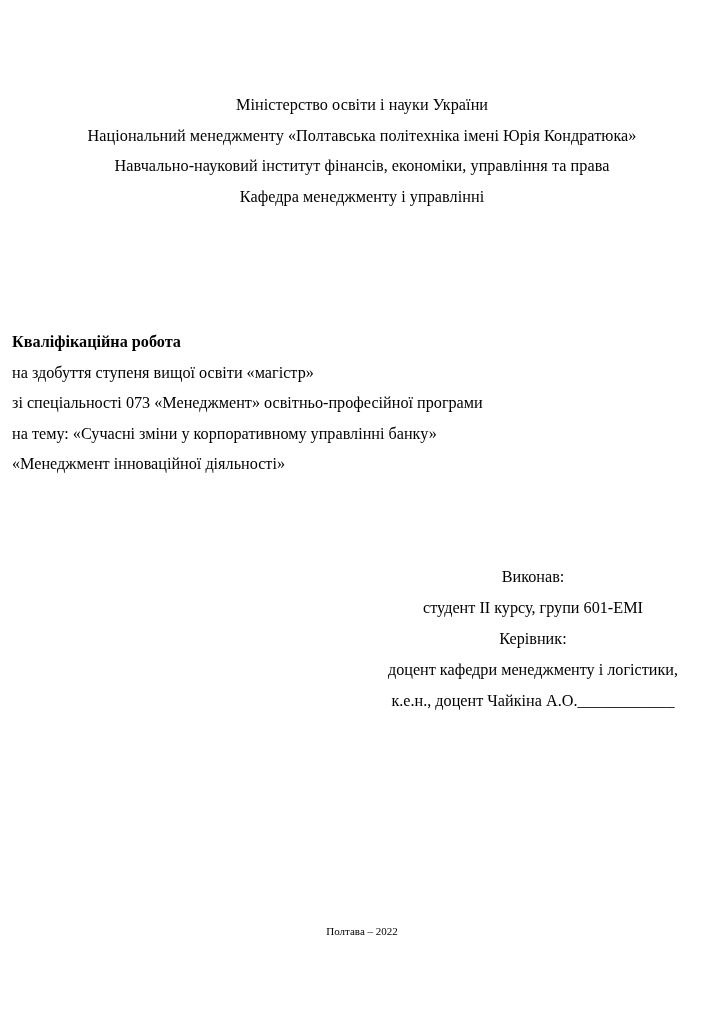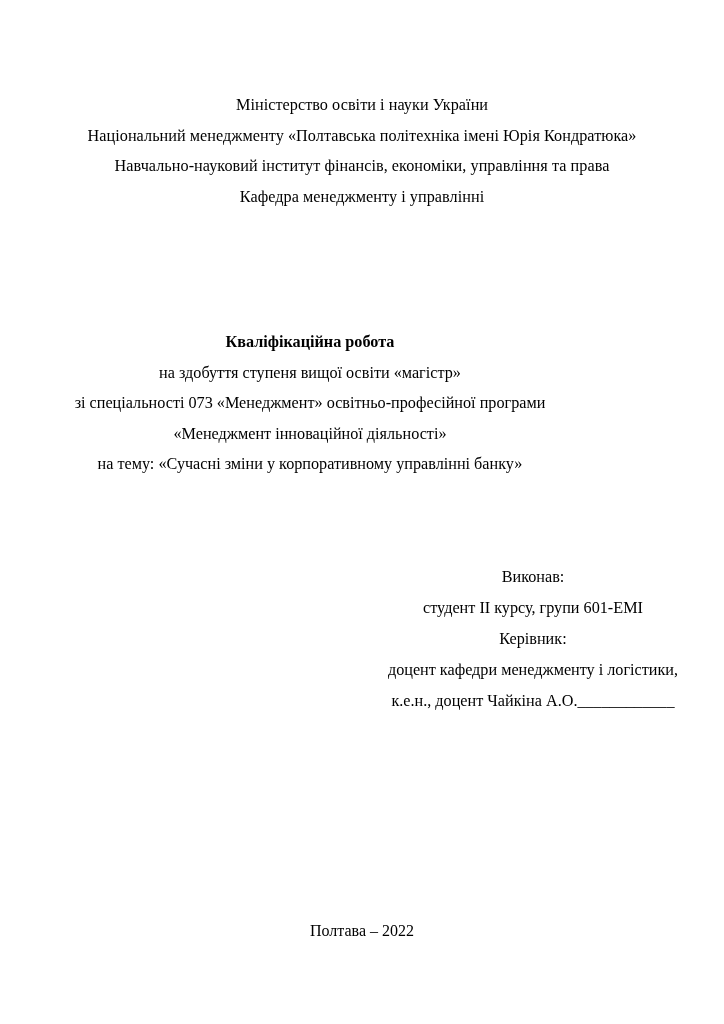--- a/index.html
+++ b/index.html
@@ -34,24 +34,23 @@
   .header-line {
     font-size: 16.2px;
     line-height: 30.5px;
     letter-spacing: 0.05px;
     white-space: nowrap;
   }
 
   
   .title-block {
     position: absolute;
-    left: 0;
+    left: 12px;
     top: 327px;
     width: 620px;
-    text-align: center;
   }
   .title-line {
     font-size: 16.2px;
     line-height: 30.5px;
     white-space: nowrap;
   }
   .title-line.bold {
     font-weight: bold;
   }
 
@@ -76,43 +75,43 @@
 
   
   .footer-block {
     position: absolute;
     left: 0;
     top: 918px;
     width: 724px;
     text-align: center;
   }
   .footer-line {
-    font-size: 16px;
+    font-size: 11px;
     line-height: 26px;
     white-space: nowrap;
   }
 </style>
 </head>
 <body>
 
 <div class="page">
 
   <div class="header-block">
     <div class="header-line">Міністерство освіти і науки України</div>
     <div class="header-line">Національний менеджменту «Полтавська політехніка імені Юрія Кондратюка»</div>
     <div class="header-line">Навчально-науковий інститут фінансів, економіки, управління та права</div>
     <div class="header-line">Кафедра менеджменту і управлінні</div>
   </div>
 
   <div class="title-block">
     <div class="title-line bold">Кваліфікаційна робота</div>
     <div class="title-line">на здобуття ступеня вищої освіти «магістр»</div>
     <div class="title-line">зі спеціальності 073 «Менеджмент» освітньо-професійної програми</div>
+    <div class="title-line">на тему: «Сучасні зміни у корпоративному управлінні банку»</div>
     <div class="title-line">«Менеджмент інноваційної діяльності»</div>
-    <div class="title-line">на тему: «Сучасні зміни у корпоративному управлінні банку»</div>
   </div>
 
   <div class="signatory-block">
 
     <div class="sig-group">
       <div class="sig-line">Виконав:</div>
       <div class="sig-line">студент ІІ курсу, групи 601-ЕМІ</div>
     </div>
 
     <div class="sig-group">

